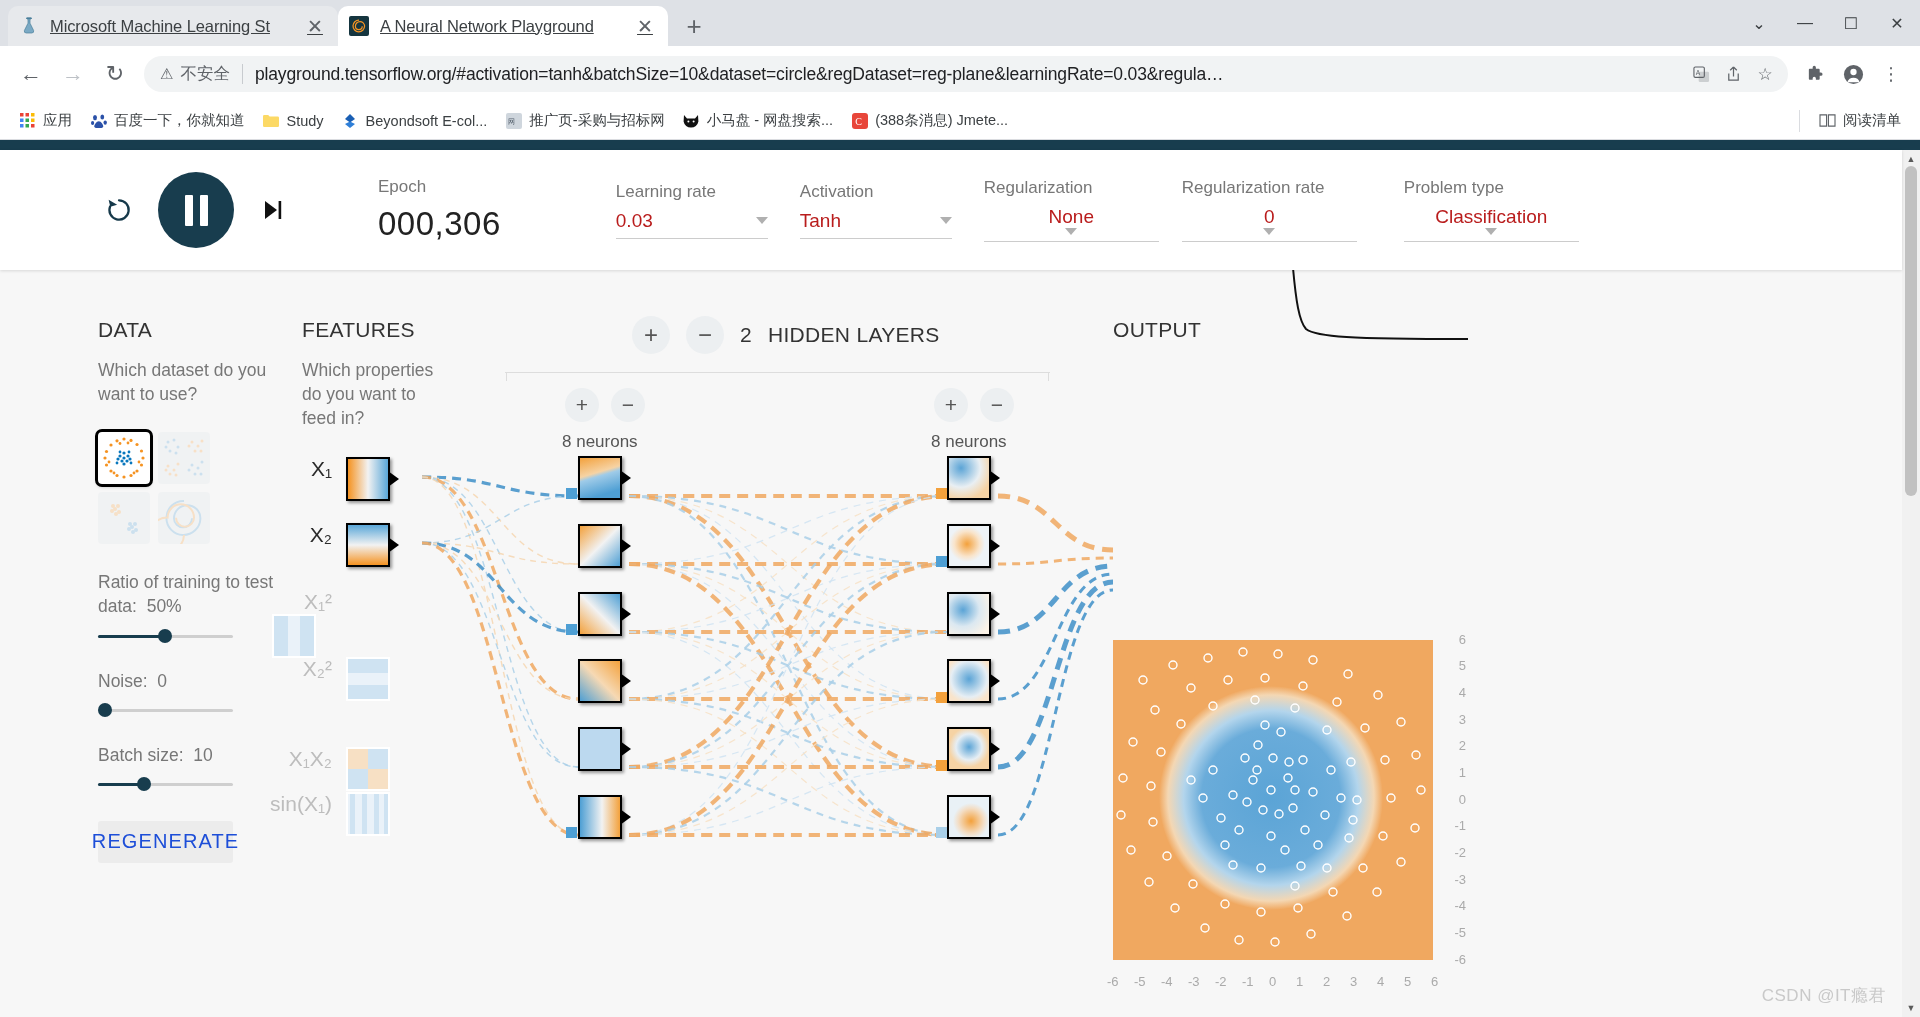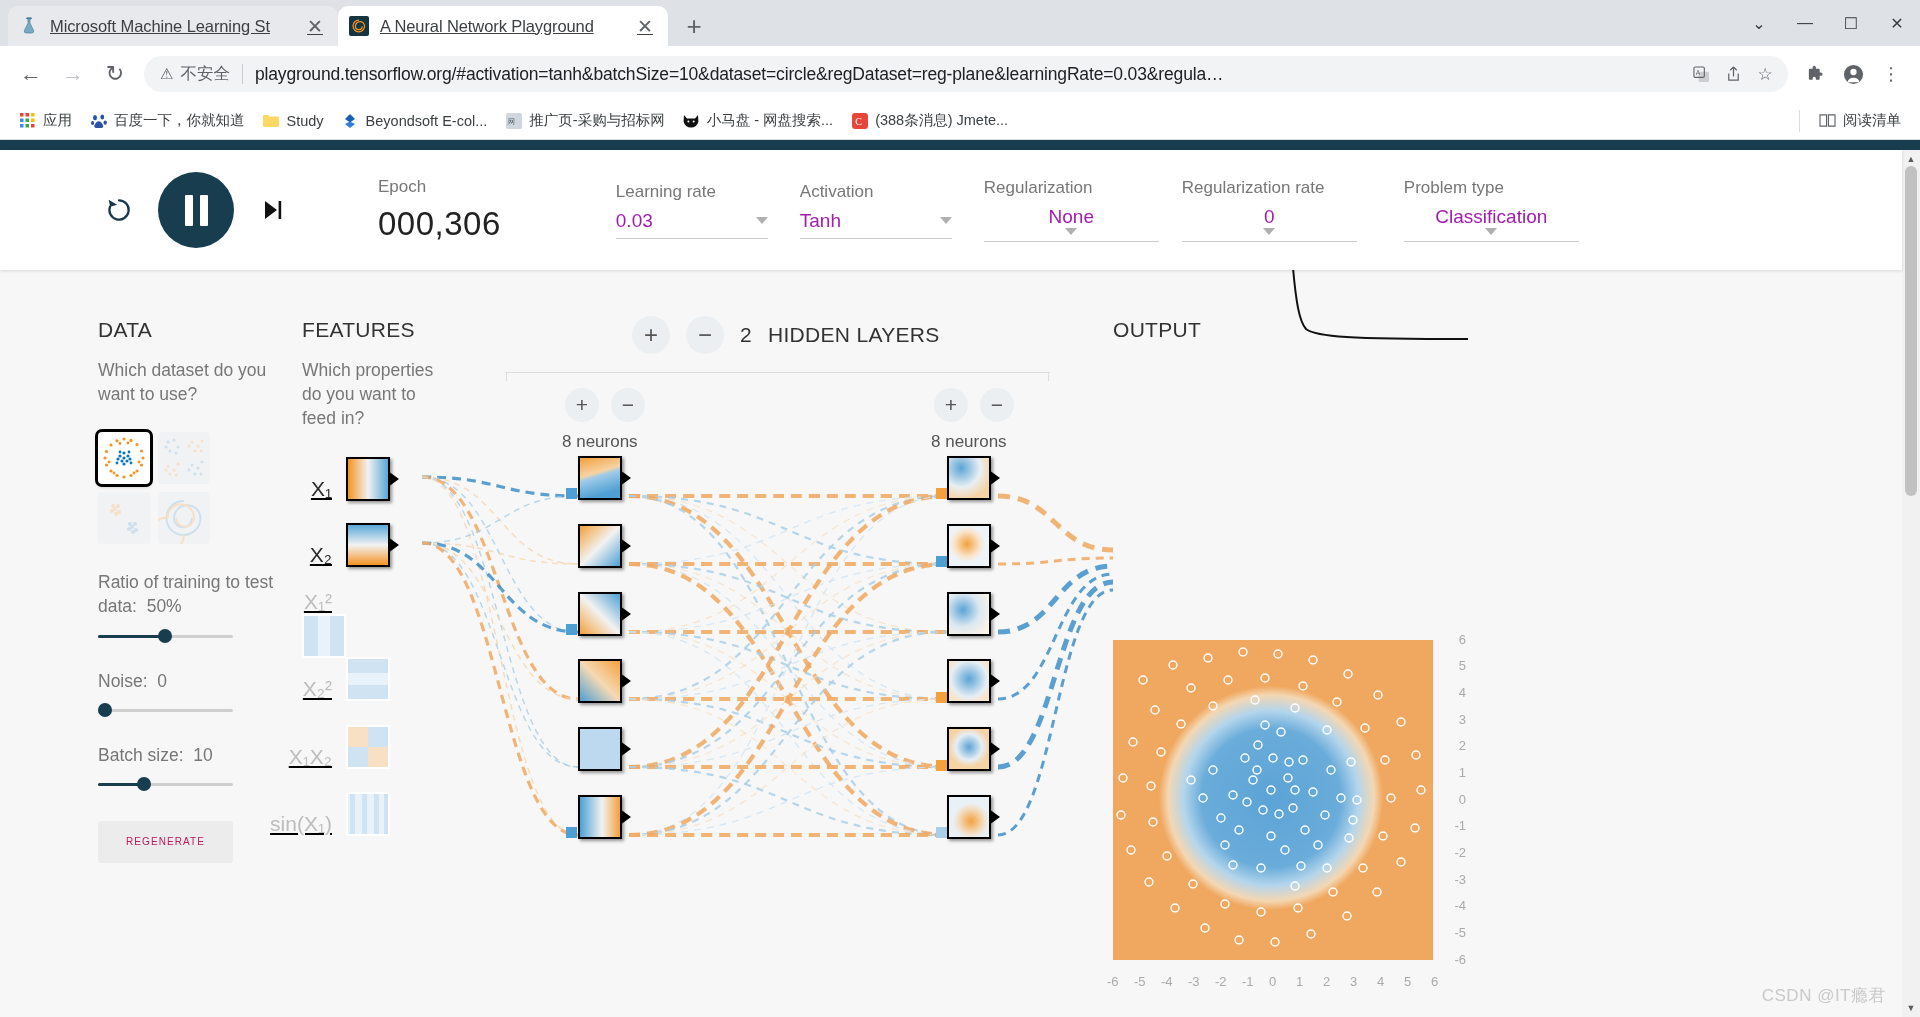--- a/index.html
+++ b/index.html
@@ -75,21 +75,21 @@
   .play-btn .bars i { display:block; width:8px;height:31px;background:#fff;border-radius:1px;}
   .step-btn { width:46px;height:46px;display:flex;align-items:center;justify-content:center;color:#1a1a1a;}
 
   .ctrl-field { margin-left:0; }
   .ctrl-label { font-size:17px; color:#777; font-weight:400; margin-bottom:8px; }
   .ctrl-epoch { font-size:33px; color:#222; font-weight:300; letter-spacing:.5px; }
   .select-wrap {
     width:152px; border-bottom:1px solid #ccc; display:flex; align-items:center;
     justify-content:space-between; padding-bottom:6px;
   }
-  .select-wrap .val { font-size:19px; color:#a21caf; }
+  .select-wrap .val { font-size:19px; color:#b91c1c; }
   .select-wrap .caret { width:0;height:0;border-left:6px solid transparent;border-right:6px solid transparent;border-top:7px solid #b0b0b0;}
   .sw-w2 { width:175px;flex-direction:column; }
 
   
   .main { position:relative; height:747px; }
 
   .col-title { font-size:21px; color:#333; letter-spacing:.3px; font-weight:400; }
   .col-sub { font-size:17.5px; color:#777; line-height:1.38; margin-top:16px;}
 
   .data-col { position:absolute; left:98px; top:48px; width:180px; }
@@ -103,28 +103,28 @@
   .slider-lab { font-size:17.5px; color:#777; line-height:1.38;margin-top:16px; }
   .slider {
     margin-top:10px; width:135px; height:14px; position:relative;
   }
   .slider .track { position:absolute; left:0; top:6px; width:135px;height:3px;background:#cfcfcf;border-radius:2px;}
   .slider .fill { position:absolute; left:0; top:6px; height:3px;background:#183d4e;border-radius:2px;}
   .slider .knob { position:absolute; top:0; width:14px;height:14px;border-radius:50%;background:#183d4e;}
 
   .regen {
     margin-top:30px; width:135px;height:42px;background:#ececec;border-radius:3px;
-    display:flex;align-items:center;justify-content:center; font-size:10px; color:#be185d; letter-spacing:1.1px;
+    display:flex;align-items:center;justify-content:center; font-size:20px; color:#1d4ed8; letter-spacing:1.1px;
   }
 
   .feat-col { position:absolute; left:302px; top:48px; width:150px; }
 
   
   .net { position:absolute; left:0; top:0; width:1902px; height:747px; pointer-events:none;}
-  .featrow { position:absolute; display:flex; align-items:flex-end;text-decoration:underline; }
+  .featrow { position:absolute; display:flex; align-items:flex-start; }
   .featlabel { font-size:21px; color:#2b2b2b; width:60px; text-align:right; margin-right:14px; }
   .featlabel.faded { color:#bdbdbd; }
   .node {
     width:44px;height:44px;border:2px solid #000; background:#fff; position:relative;
     box-shadow:2px 2px 3px rgba(0,0,0,.4);
   }
   .node.arrow:after{
     content:""; position:absolute; right:-11px; top:50%; transform:translateY(-50%);
     border-top:8px solid transparent;border-bottom:8px solid transparent;border-left:11px solid #000;
   }
@@ -647,21 +647,21 @@
               <rect x="14" width="12" height="40" fill="#eaf2f9"></rect>
             </svg></span>
       </div>
       <div class="featrow" style="left:272px; top:387px;">
         <span class="featlabel faded">X₂²</span>
         <span class="node" style="border-color:transparent;box-shadow:none;"><svg width="40" height="40" viewBox="0 0 40 40">
               <rect width="40" height="40" fill="#cfe3f2"></rect>
               <rect y="14" width="40" height="12" fill="#eaf2f9"></rect>
             </svg></span>
       </div>
-      <div class="featrow" style="left:272px; top:455px;">
+      <div class="featrow" style="left:272px; top:477px;">
         <span class="featlabel faded">X₁X₂</span>
         <span class="node" style="border-color:transparent;box-shadow:none;"><svg width="40" height="40" viewBox="0 0 40 40">
               <rect width="20" height="20" fill="#f7e0c4"></rect>
               <rect x="20" width="20" height="20" fill="#cfe3f2"></rect>
               <rect y="20" width="20" height="20" fill="#cfe3f2"></rect>
               <rect x="20" y="20" width="20" height="20" fill="#f7e0c4"></rect>
             </svg></span>
       </div>
       <div class="featrow" style="left:262px; top:522px;">
         <span class="featlabel faded" style="width:70px">sin(X₁)</span>

